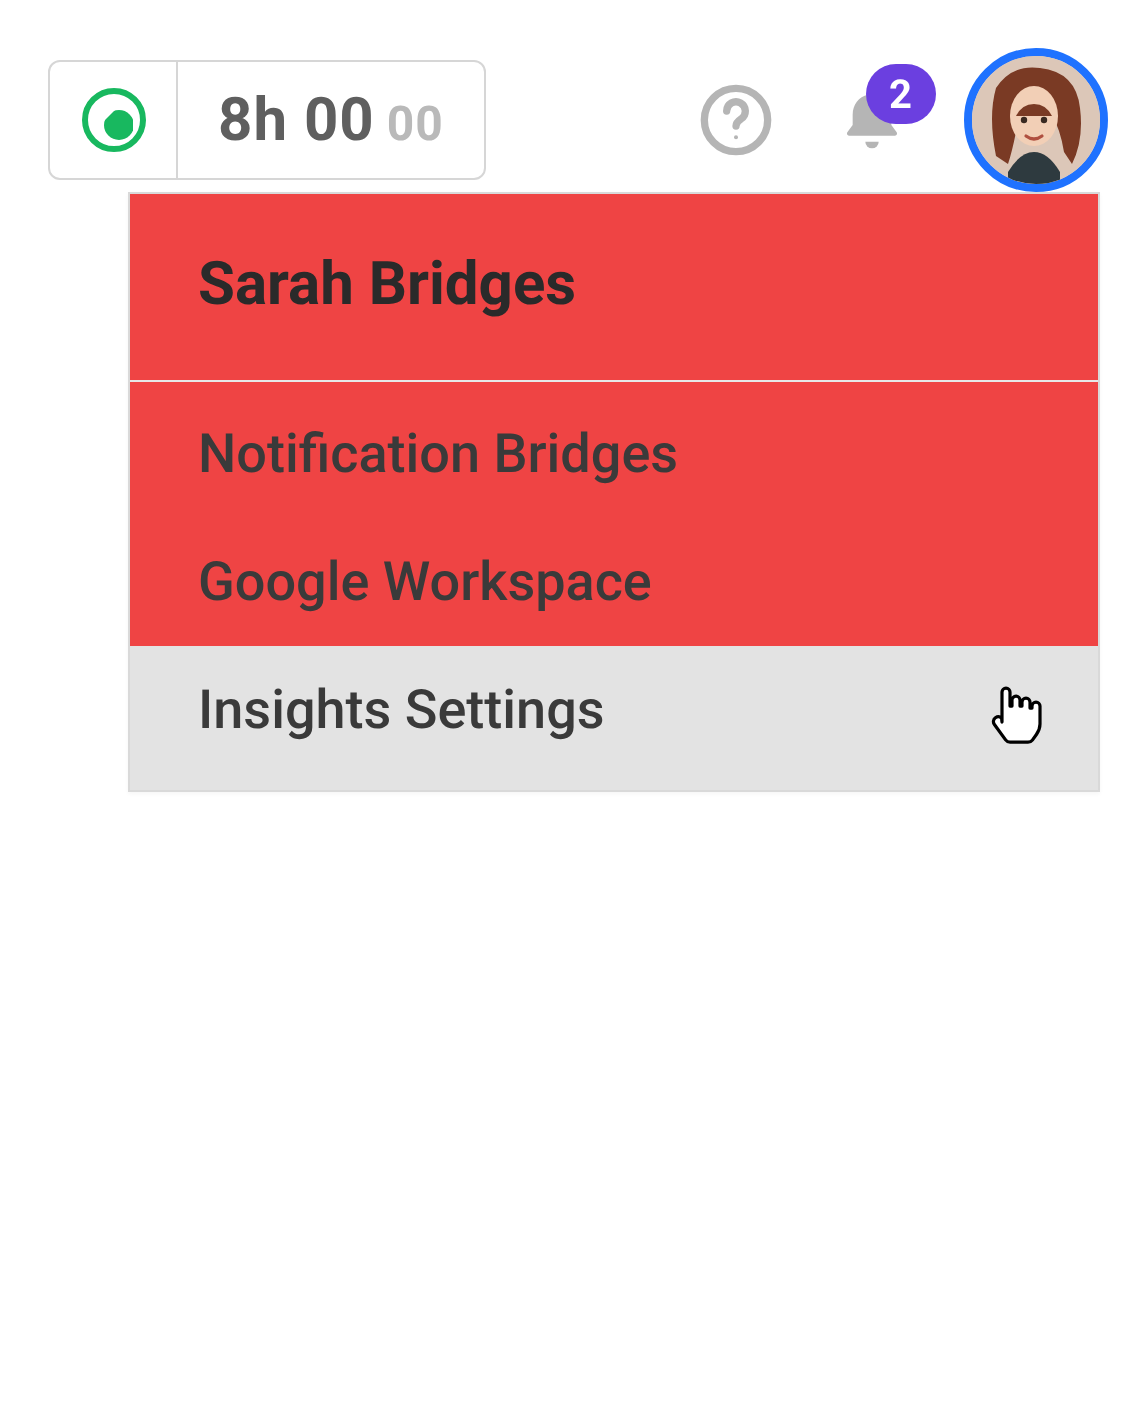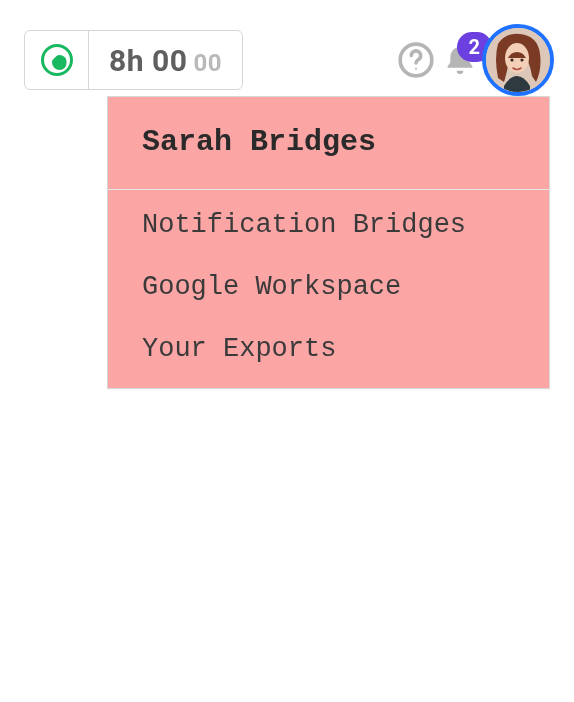--- a/index.html
+++ b/index.html
@@ -8,20 +8,21 @@
       background: #fff;
       width: 574px;
       height: 702px;
       position: relative;
       overflow: hidden;
     }
 
     .top-bar {
       display: flex;
       align-items: center;
+      gap: 24px;
       padding: 24px 20px 0 24px;
     }
 
     .time-widget {
       display: flex;
       align-items: center;
       border: 1px solid #d6d6d6;
       border-radius: 6px;
       height: 60px;
       background: #fff;
@@ -104,25 +105,24 @@
       background: #e9d6c8;
       position: relative;
       flex-shrink: 0;
     }
     .avatar svg { width: 100%; height: 100%; display: block; }
 
     .dropdown {
       position: absolute;
       top: 96px;
       right: 24px;
-      width: 443px;
-      background: #fca5a5;
+      width: 486px;
+      background: #ef4444;
       border: 1px solid #d9d9d9;
       box-shadow: 0 1px 2px rgba(0,0,0,0.04);
-      font-family: Liberation Mono, monospace;
     }
     .dropdown .header {
       padding: 28px 34px 30px 34px;
       border-bottom: 1px solid #e7e7e7;
       font-size: 30px;
       font-weight: 700;
       color: #2a2a2a;
     }
     .menu { list-style: none; }
     .menu li {
@@ -194,17 +194,22 @@
 
 <div class="dropdown">
   <div class="header">Sarah Bridges</div>
   <ul class="menu">
     <li>
       <span>Notification Bridges</span>
     </li>
     <li>
       <span>Google Workspace</span>
     </li>
-    <li>
-      <span>Your Exports</span>
+    <li class="hovered">
+      <span>Insights Settings</span>
+      <span class="cursor">
+        <svg width="28" height="32" viewBox="0 0 28 32">
+          <path d="M10 3c1.1 0 2 .9 2 2v7h1V9c0-1.1.9-2 2-2s2 .9 2 2v3h1v-2c0-1.1.9-2 2-2s2 .9 2 2v3h1v-1c0-1.1.9-2 2-2s2 .9 2 2v9c0 2-.6 3.5-1.8 5.2l-2 2.8c-.5.7-1.3 1-2.2 1h-9c-.9 0-1.7-.4-2.2-1.1l-5.6-7.7c-.8-1.1-.6-2.6.5-3.4 1-.7 2.3-.6 3.1.3L8 20V5c0-1.1.9-2 2-2z" fill="#ffffff" stroke="#000000" stroke-width="1.6" stroke-linejoin="round"></path>
+        </svg>
+      </span>
     </li>
   </ul>
 </div>
 
 </body></html>

